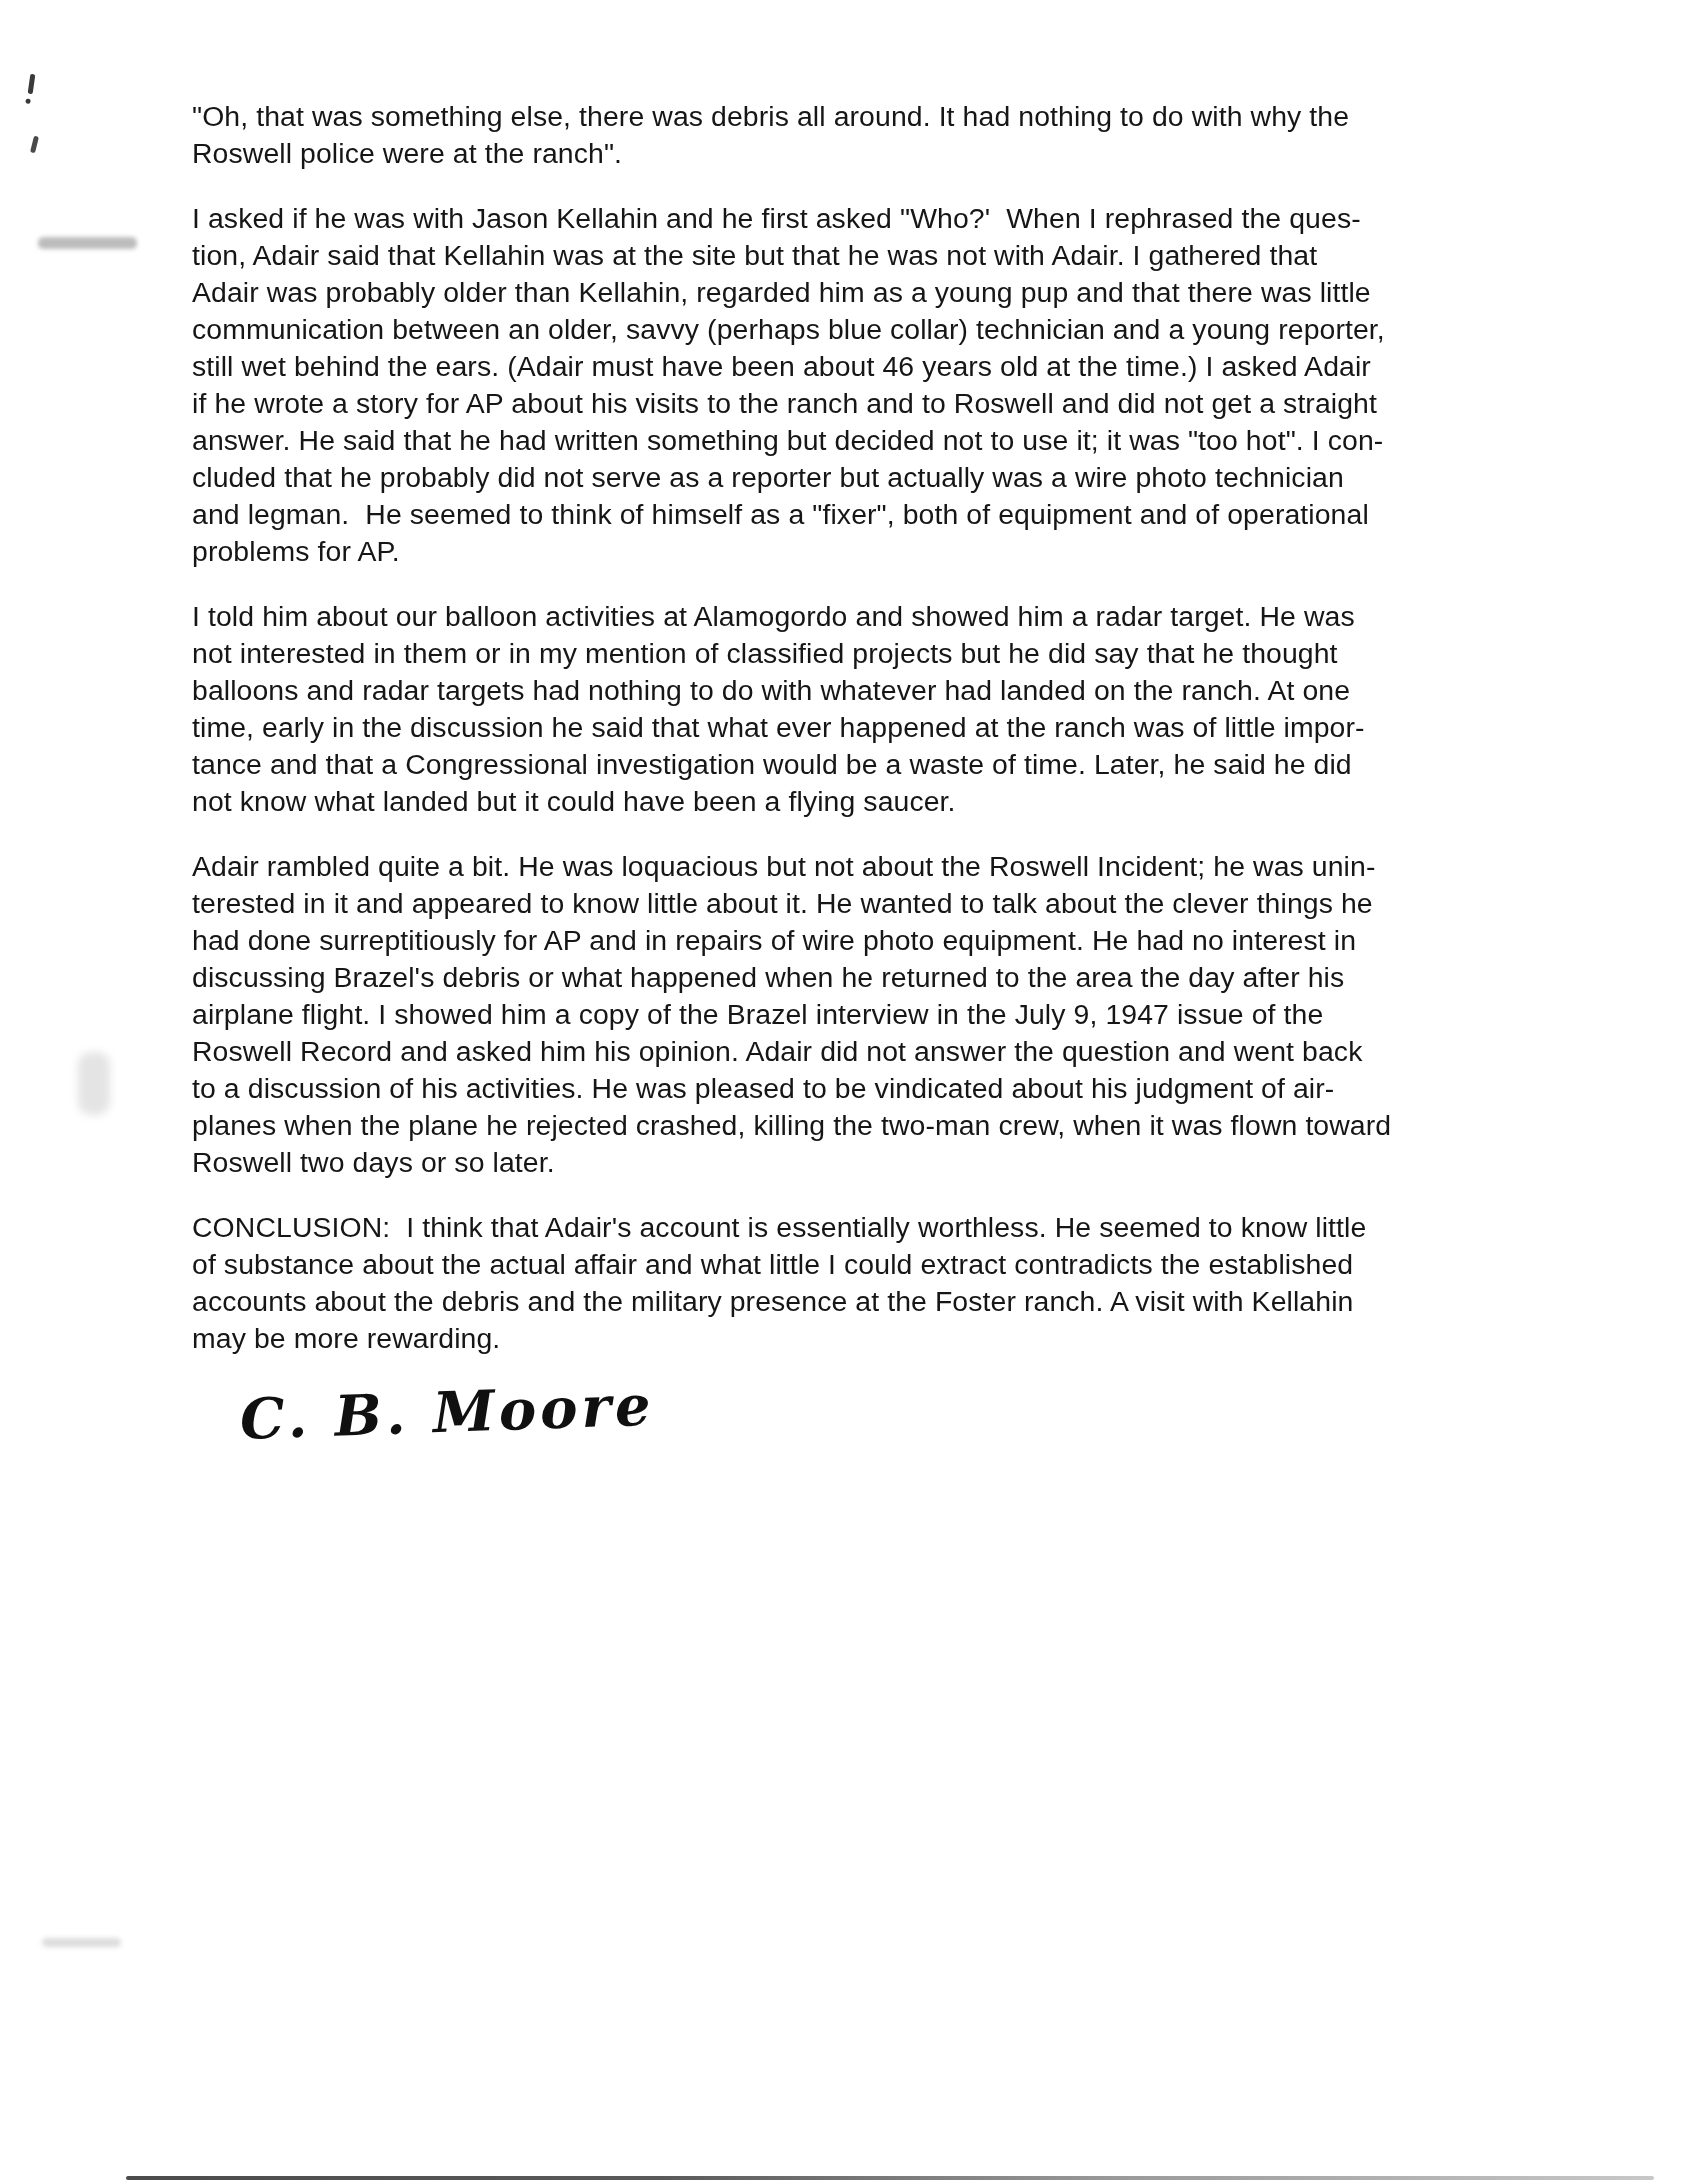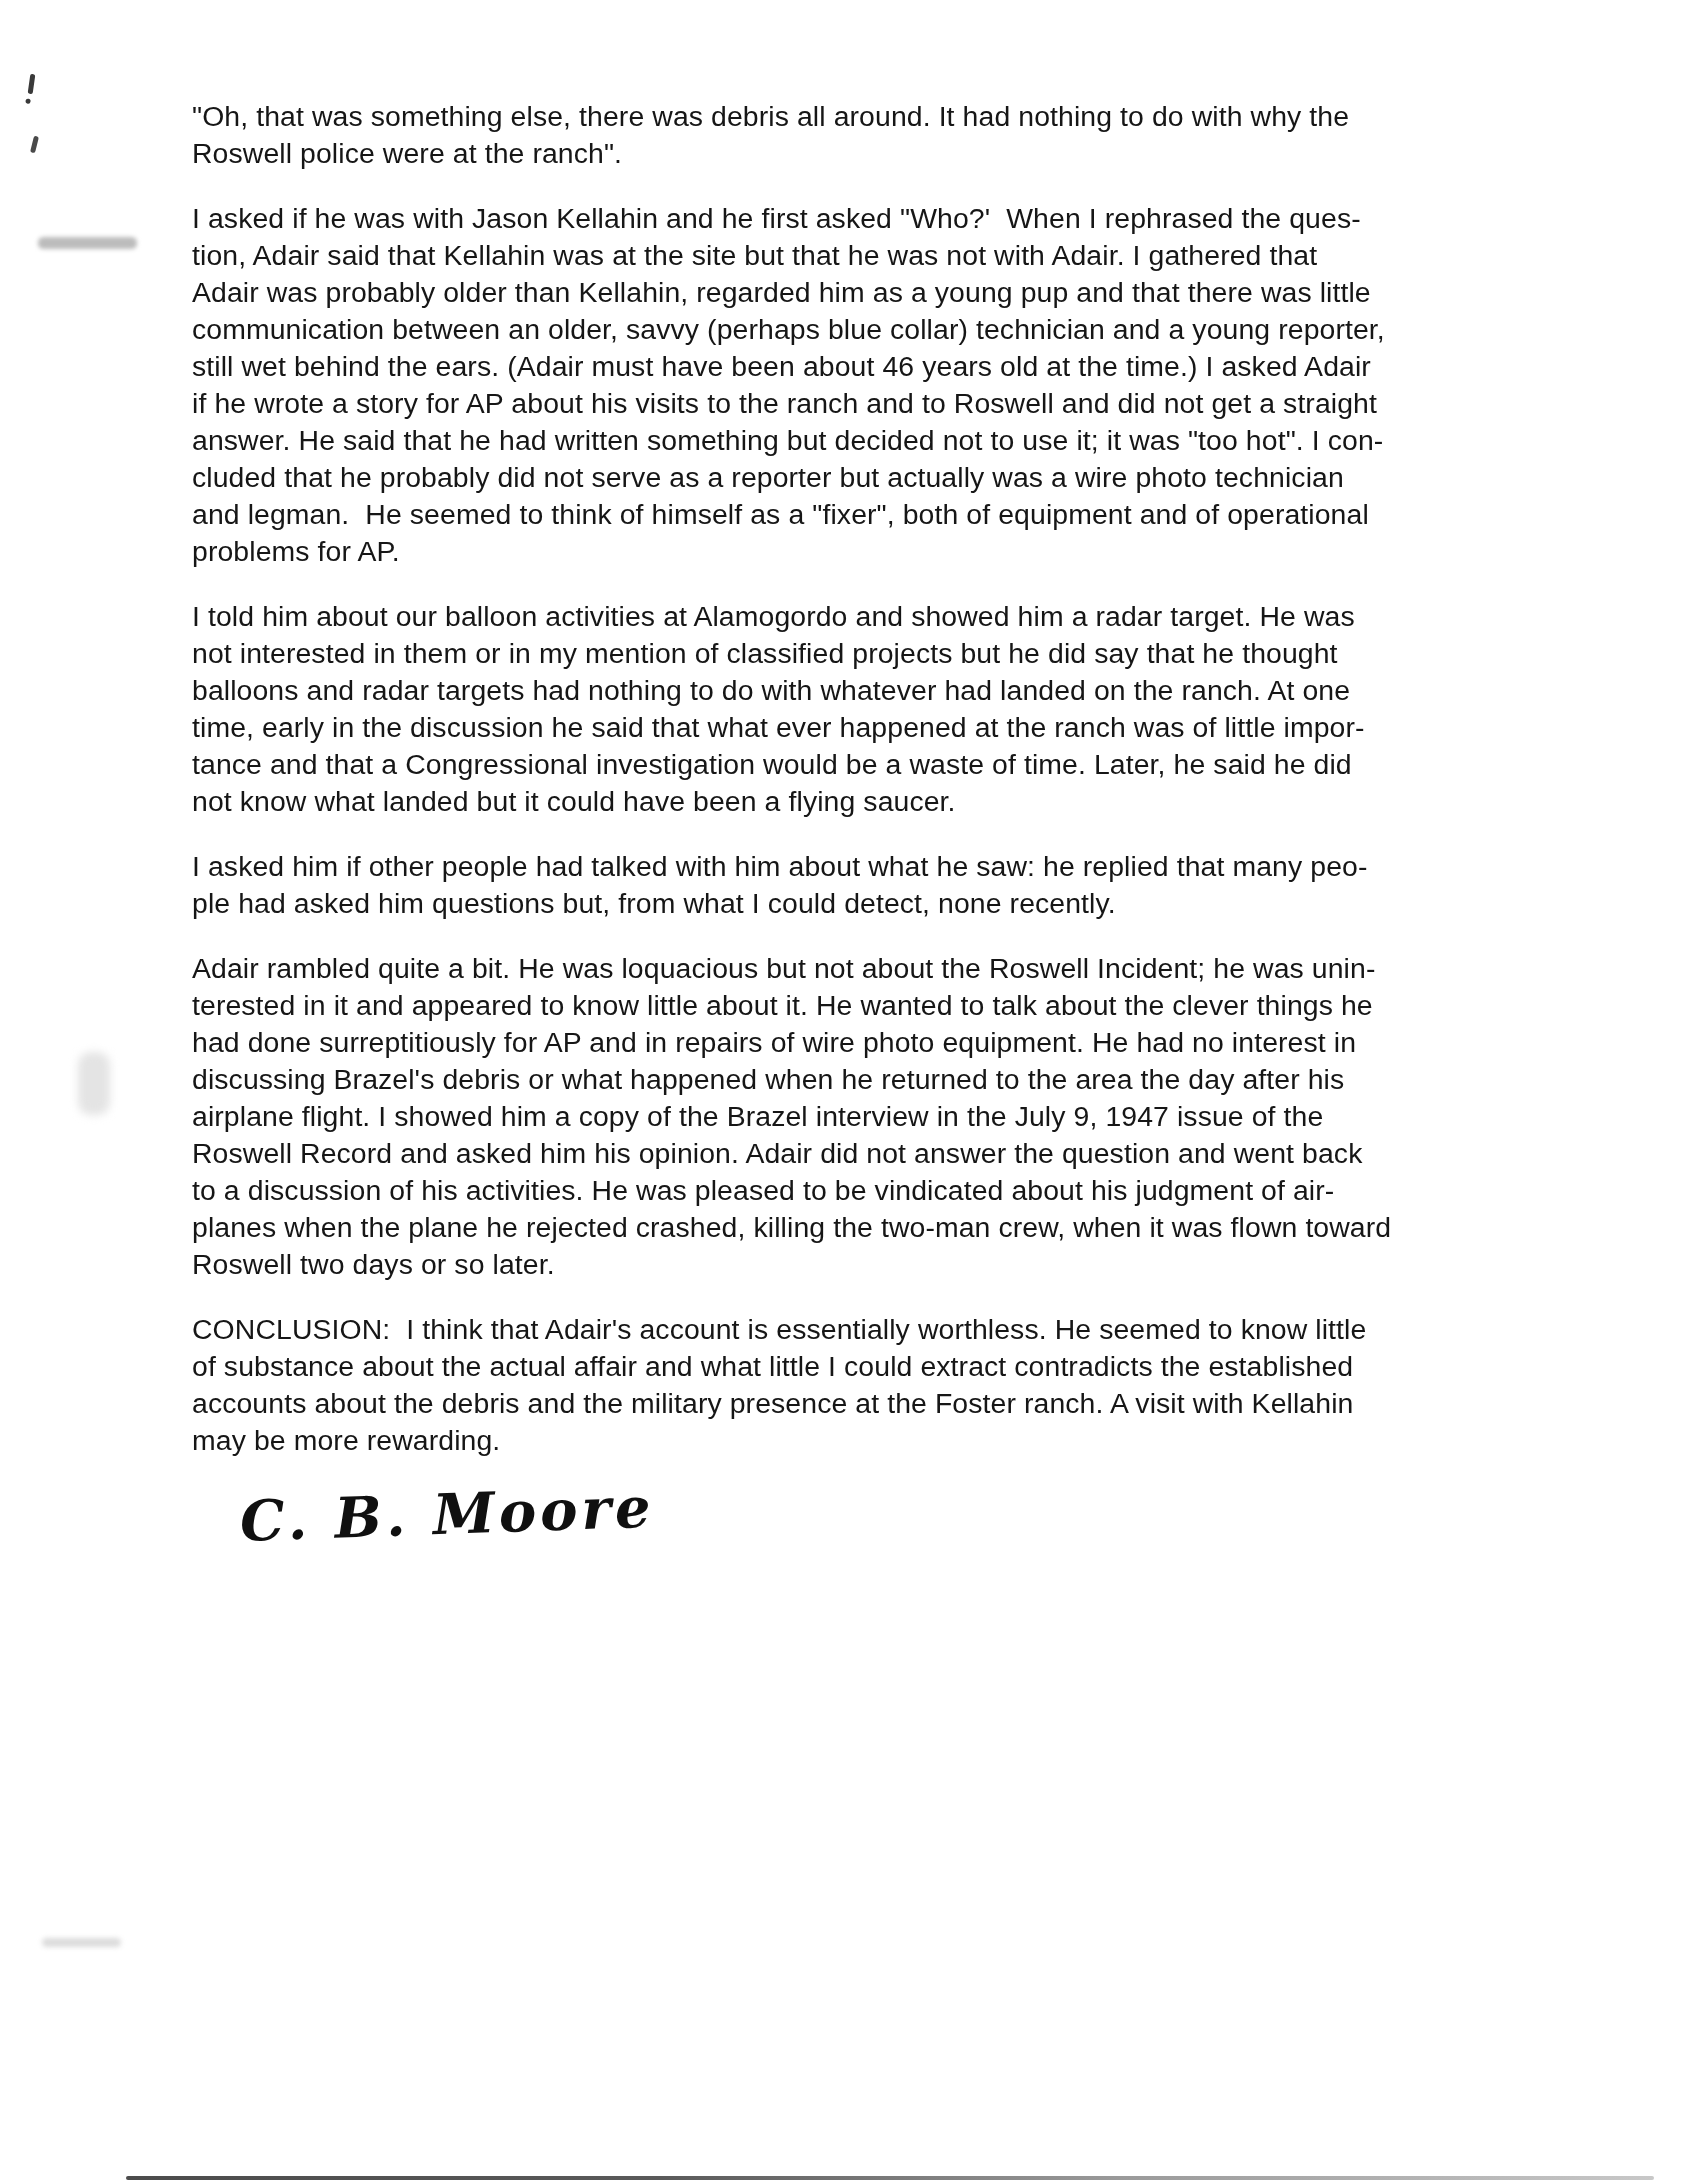--- a/index.html
+++ b/index.html
@@ -97,22 +97,20 @@
 answer. He said that he had written something but decided not to use it; it was "too hot". I con-
 cluded that he probably did not serve as a reporter but actually was a wire photo technician
 and legman.  He seemed to think of himself as a "fixer", both of equipment and of operational
 problems for AP.</p>
     <p>I told him about our balloon activities at Alamogordo and showed him a radar target. He was
 not interested in them or in my mention of classified projects but he did say that he thought
 balloons and radar targets had nothing to do with whatever had landed on the ranch. At one
 time, early in the discussion he said that what ever happened at the ranch was of little impor-
 tance and that a Congressional investigation would be a waste of time. Later, he said he did
 not know what landed but it could have been a flying saucer.</p>
-    <p>I asked him if other people had talked with him about what he saw: he replied that many peo-
-ple had asked him questions but, from what I could detect, none recently.</p>
     <p>Adair rambled quite a bit. He was loquacious but not about the Roswell Incident; he was unin-
 terested in it and appeared to know little about it. He wanted to talk about the clever things he
 had done surreptitiously for AP and in repairs of wire photo equipment. He had no interest in
 discussing Brazel's debris or what happened when he returned to the area the day after his
 airplane flight. I showed him a copy of the Brazel interview in the July 9, 1947 issue of the
 Roswell Record and asked him his opinion. Adair did not answer the question and went back
 to a discussion of his activities. He was pleased to be vindicated about his judgment of air-
 planes when the plane he rejected crashed, killing the two-man crew, when it was flown toward
 Roswell two days or so later.</p>
     <p>CONCLUSION:  I think that Adair's account is essentially worthless. He seemed to know little

